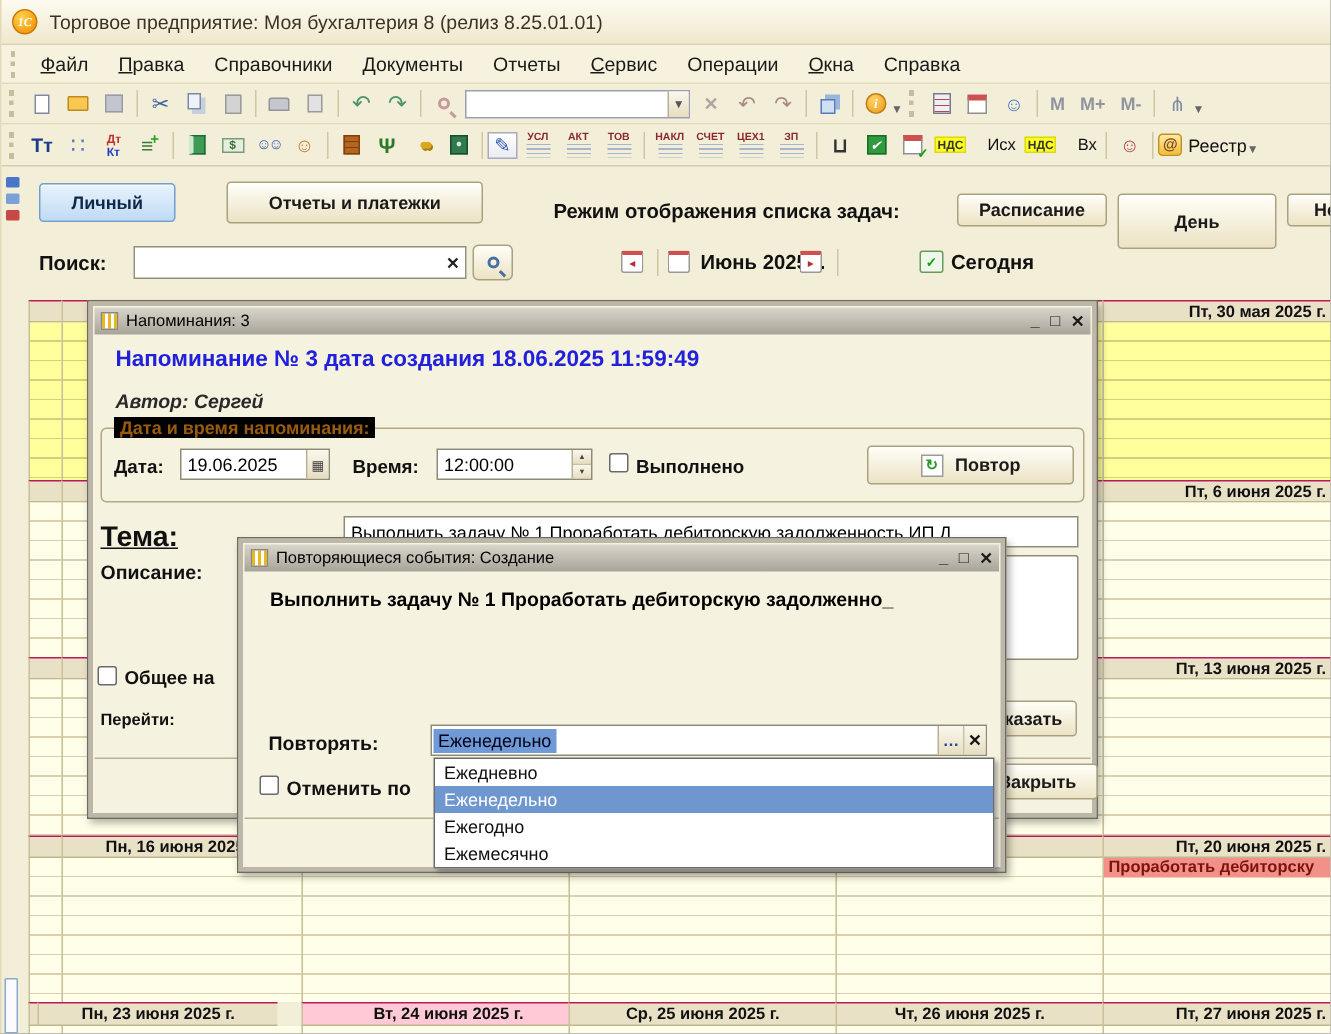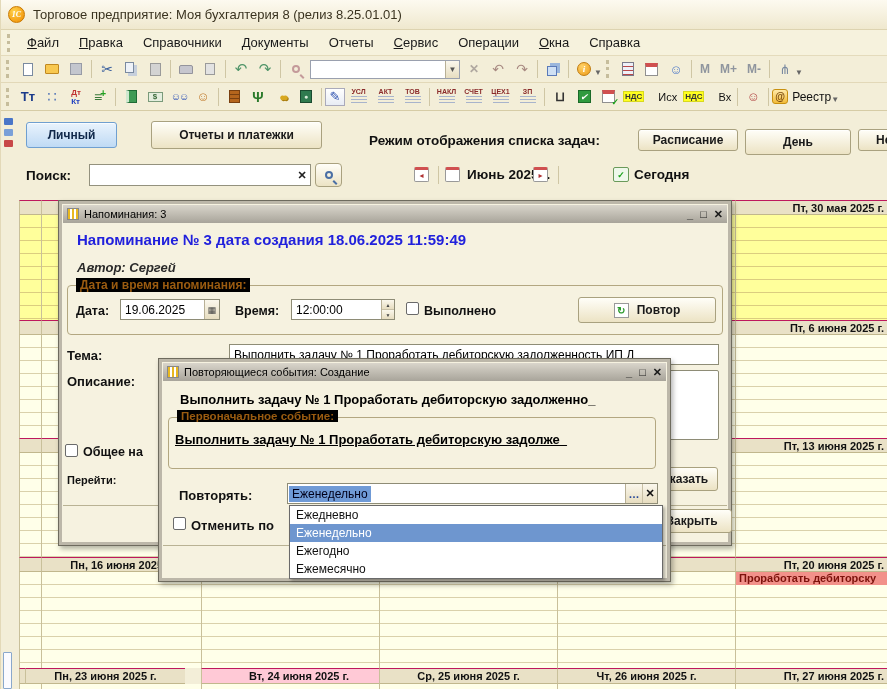--- a/index.html
+++ b/index.html
@@ -320,21 +320,21 @@
 
   <div class="sidemark" data-name="side-panel-marker" style="left:3px;top:118px;width:9px;height:7px;background:#4a76c8;"></div>
   <div class="sidemark" data-name="side-panel-marker" style="left:3px;top:129px;width:9px;height:7px;background:#7aa0d8;"></div>
   <div class="sidemark" data-name="side-panel-marker" style="left:3px;top:140px;width:9px;height:7px;background:#c84848;"></div>
   <div class="sidemark" data-name="side-scrollbar" style="left:2px;top:652px;width:9px;height:37px;background:#fbfbff;border:1px solid #8aa8cc;"></div>
 
   <div class="btn tab-active" data-name="tab-personal" style="left:25px;top:122px;width:91px;height:26px;">Личный</div>
   <div class="btn" data-name="tab-reports-payments" style="left:150px;top:121px;width:171px;height:28px;">Отчеты и платежки</div>
   <div class="modelabel" data-name="task-list-mode-label">Режим отображения списка задач:</div>
   <div class="btn" data-name="schedule-mode-button" style="left:637px;top:129px;width:100px;height:22px;">Расписание</div>
-  <div class="btn" data-name="day-mode-button" style="left:744px;top:129px;width:106px;height:26px;text-align:right;">День</div>
+  <div class="btn" data-name="day-mode-button" style="left:744px;top:129px;width:106px;height:37px;text-align:right;">День</div>
   <div class="btn" data-name="week-mode-button" style="left:857px;top:129px;width:106px;height:22px;justify-content:flex-start;padding-left:17px;">Неделя</div>
 
   <div class="srchlabel" data-name="search-label">Поиск:</div>
   <div class="srchfield" data-name="search-field">
     <input data-name="search-input" value="" style="">
     <span class="srchx" data-name="clear-search-x-icon">✕</span>
   </div>
   <div class="magbtn" data-name="search-button">
       <i class="magblue" data-name="magnifier-icon"></i>
     </div>
@@ -440,21 +440,21 @@
           </span>
       </span>
       <span class="cb" data-name="done-checkbox" style="left:338px;top:16px;"></span>
       <span class="flabel" data-name="done-label" style="left:356px;top:18px;">Выполнено</span>
       <span class="pbtn" data-name="repeat-button" style="left:510px;top:11px;width:138px;height:26px;">
         <span class="repico" data-name="repeat-refresh-icon">↻</span>
         <span>Повтор</span>
       </span>
     </div>
 
-    <span class="flabel" data-name="subject-label" style="left:8px;top:147px;font-size:13px;">Тема:</span>
+    <span class="flabel" data-name="subject-label" style="left:8px;top:147px;font-size:19px;text-decoration:underline;">Тема:</span>
     <span class="field" data-name="subject-field" style="left:170px;top:143px;width:490px;height:21px;">
       <input data-name="subject-input" value="Выполнить задачу № 1 Проработать дебиторскую задолженность ИП Д" style="">
     </span>
     <span class="flabel" data-name="description-label" style="left:8px;top:173px;font-size:13px;">Описание:</span>
     <span class="field" data-name="description-field" style="left:170px;top:169px;width:490px;height:70px;border-radius:2px;"></span>
 
     <span class="cb" data-name="common-reminder-checkbox" style="left:6px;top:243px;"></span>
     <span class="flabel" data-name="common-reminder-label" style="left:24px;top:244px;">Общее на</span>
     <span class="flabel" data-name="goto-label" style="left:8px;top:273px;font-size:11px;">Перейти:</span>
     <span class="pbtn" data-name="show-button" style="left:585px;top:266px;width:74px;height:24px;">Показать</span>
@@ -466,24 +466,20 @@
     <div class="wtitle" data-name="recurring-dialog-titlebar">
       <span class="wicon" data-name="recurring-dialog-icon"></span>
       <span class="wtext" data-name="recurring-dialog-title">Повторяющиеся события: Создание</span>
       <span class="wbtns">
         <span data-name="minimize-button">_</span>
         <span data-name="maximize-button">□</span>
         <span data-name="close-button">✕</span>
       </span>
     </div>
     <div class="dlghead" data-name="recurring-task-heading">Выполнить задачу № 1 Проработать дебиторскую задолженно_</div>
-    <div class="grp" data-name="initial-event-group" style="left:9px;top:58px;width:488px;height:52px;">
-      <span class="legend" style="font-size:11.5px;" data-name="initial-event-group-label">Первоначальное событие:</span>
-      <span class="evlink" data-name="initial-event-link">Выполнить задачу № 1 Проработать дебиторскую задолже_</span>
-    </div>
     <span class="flabel" data-name="repeat-label" style="left:20px;top:129px;font-size:13px;">Повторять:</span>
     <div class="combobox" data-name="repeat-combobox" style="left:128px;top:124px;width:371px;height:21px;">
       <span class="comboval" data-name="repeat-value">Еженедельно</span>
       <span class="comboctl">
         <span class="ell" data-name="select-ellipsis-button">…</span>
         <span class="cx" data-name="clear-value-icon">✕</span>
       </span>
     </div>
     <span class="cb" data-name="cancel-repeat-checkbox" style="left:14px;top:158px;"></span>
     <span class="flabel" data-name="cancel-repeat-label" style="left:32px;top:159px;font-size:13px;width:98px;overflow:hidden;display:inline-block;">Отменить по</span>

